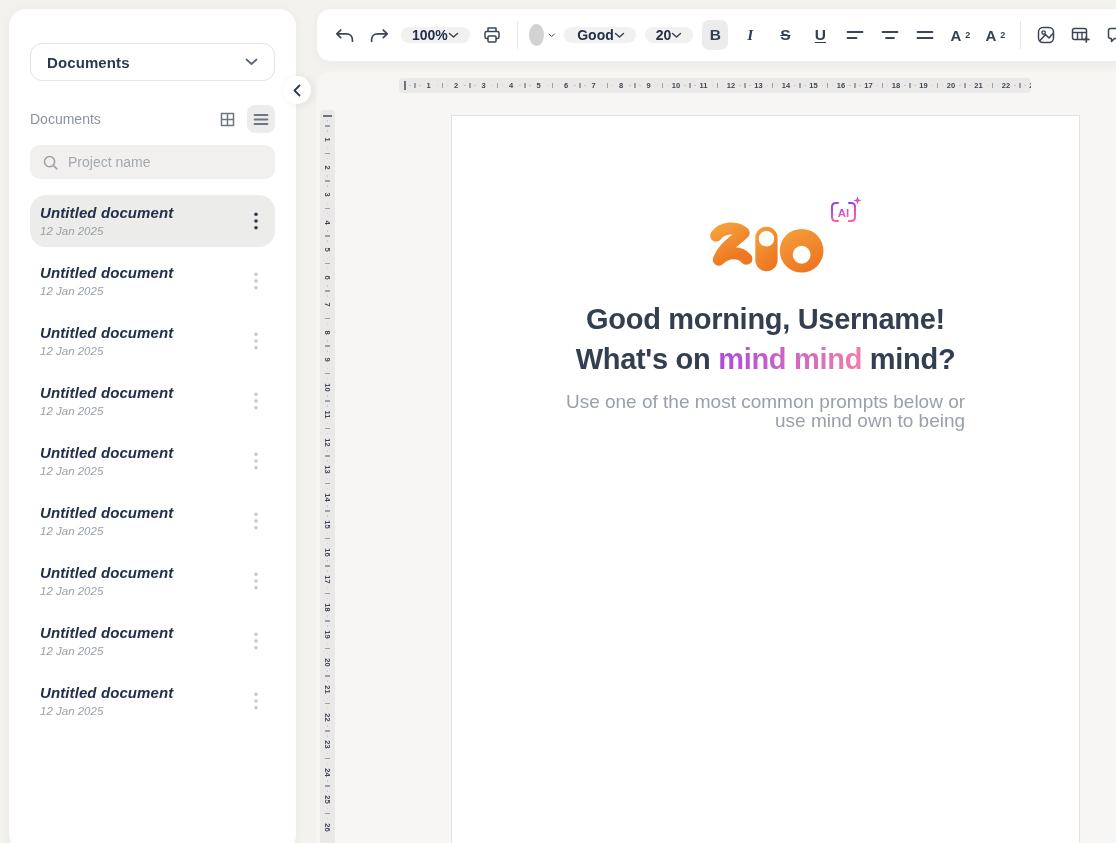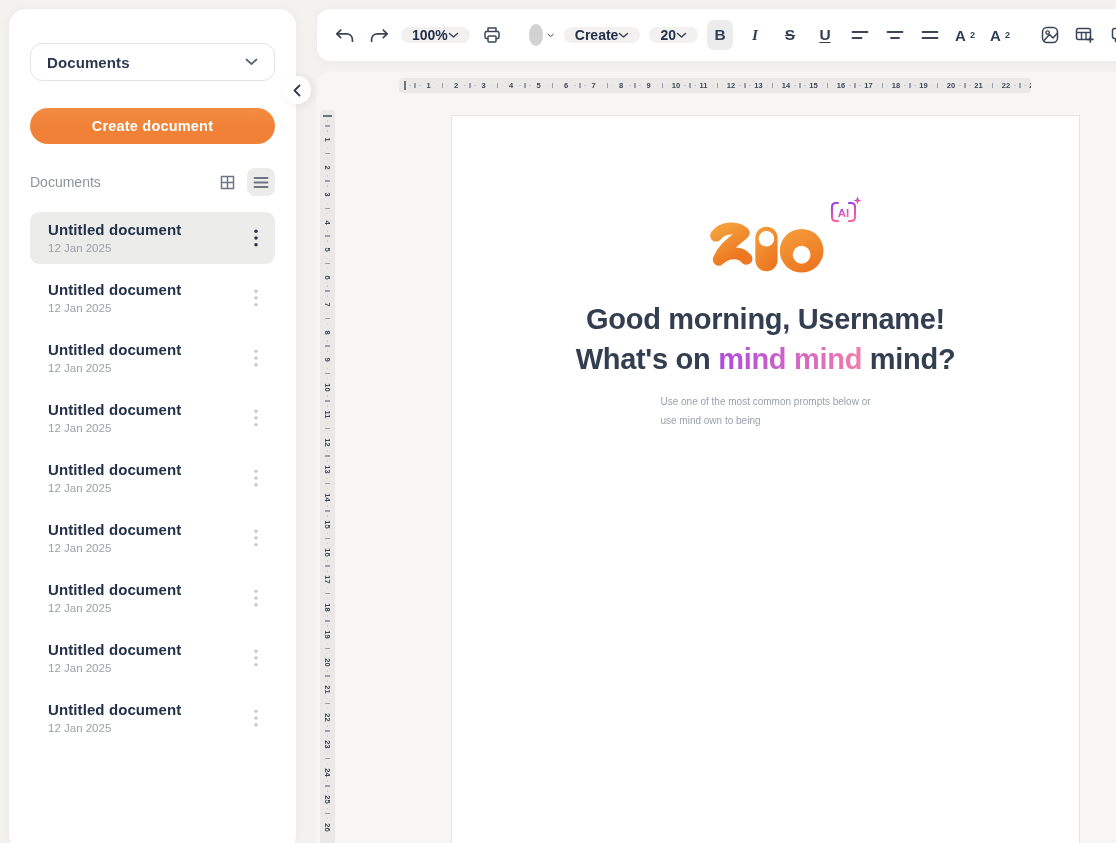--- a/index.html
+++ b/index.html
@@ -42,22 +42,22 @@
     margin-top:12px; height:34px; background:#f1f0ee; border-radius:10px;
     display:flex; align-items:center; gap:9px; padding:0 12px;
   }
   .search-box input {
     border:none; outline:none; background:transparent; flex:1;
     font-family:"Liberation Sans",sans-serif; font-size:14px; color:#44506a;
   }
   .search-box input::placeholder { color:#a4a8b0; }
   .doc-list { margin-top:16px; }
   .doc-item {
-    border-radius:9px; padding:9px 13px 10px 18px; margin-bottom:8px;
-    display:flex; align-items:center; justify-content:space-between; cursor:pointer;
+    border-radius:16px; padding:9px 13px 10px 10px; margin-bottom:8px;
+    display:flex; align-items:center; justify-content:space-between; cursor:pointer;font-style:italic;
   }
   .doc-item.selected { background:#ececea; }
   .doc-item .doc-title { font-size:15px; font-weight:700; color:#22304a; letter-spacing:0.1px; }
   .doc-item .doc-date { font-size:11.5px; color:#9aa0a8; margin-top:4px; }
   .kebab { color:#c6c9ce; padding:2px 4px; cursor:pointer; }
   .doc-item.selected .kebab { color:#2c3a4e; }
 
   .collapse-tab {
     position:absolute; left:283px; top:76px; width:28px; height:28px;
     background:#fff; border-radius:50%;
@@ -130,55 +130,63 @@
   .greeting {
     margin-top:26px; text-align:center;
     font-size:29px; line-height:40px; font-weight:700;
     color:var(--heading,#333f50); letter-spacing:-0.3px;
   }
   .greeting .hl {
     background:linear-gradient(90deg, var(--highlight-start,#ad4be0) 0%, var(--highlight-end,#f27daa) 100%);
     -webkit-background-clip:text; background-clip:text; color:transparent;
   }
   .subtitle {
-    margin-top:13px; text-align:left; font-size:10px; line-height:19px;
+    margin-top:13px; text-align:right; font-size:19px; line-height:19px;
     font-weight:500; color:#99a0ab;
   }
 </style>
 </head>
 <body>
 
 <aside class="sidebar">
   <div class="workspace-select">
     <span class="label">Documents</span>
     <span>
       <svg width="13" height="8" viewBox="0 0 13 8">
           <path d="M1.5 1.5 L6.5 6 L11.5 1.5" fill="none" stroke="#5b6472" stroke-width="1.7" stroke-linecap="round" stroke-linejoin="round"></path>
         </svg>
     </span>
   </div>
 
-  <button class="create-btn">Create document</button>
 
   <div class="section-row">
     <span class="section-label">Documents</span>
     <span class="view-toggles">
       <span class="view-btn">
         <svg width="17" height="17" viewBox="0 0 17 17">
             <path d="M2.5 2.5 H14.5 V14.5 H2.5 Z M8.5 2.5 V14.5 M2.5 8.5 H14.5" fill="none" stroke="#6e7683" stroke-width="1.5" stroke-linejoin="round"></path>
           </svg>
       </span>
       <span class="view-btn active">
         <svg width="16" height="13" viewBox="0 0 16 13">
             <path d="M1.5 2 H14.5 M1.5 6.5 H14.5 M1.5 11 H14.5" fill="none" stroke="#6e7683" stroke-width="1.8" stroke-linecap="round"></path>
           </svg>
       </span>
     </span>
   </div>
 
+  <div class="search-box">
+    <span>
+      <svg width="17" height="17" viewBox="0 0 18 18">
+          <circle cx="8" cy="8" r="5.4" fill="none" stroke="#9aa0a8" stroke-width="1.6"></circle>
+          <line x1="12.3" y1="12.3" x2="15.8" y2="15.8" stroke="#9aa0a8" stroke-width="1.6" stroke-linecap="round"></line>
+        </svg>
+    </span>
+    <input type="text" placeholder="Project name" style="">
+  </div>
 
   <div class="doc-list">
       <div class="doc-item selected">
     <div>
       <div class="doc-title">Untitled document</div>
       <div class="doc-date">12 Jan 2025</div>
     </div>
     <span class="kebab">
       <svg width="4" height="18" viewBox="0 0 4 18">
         <circle cx="2" cy="2.2" r="1.8" fill="currentColor"></circle>
@@ -330,21 +338,21 @@
   <div class="tb-divider"></div>
 
   <button class="tb-btn">
     <span class="color-dot"></span>
     <svg width="11" height="7" viewBox="0 0 11 7">
         <path d="M1.5 1.5 L5.5 5 L9.5 1.5" fill="none" stroke="#3a4557" stroke-width="1.5" stroke-linecap="round" stroke-linejoin="round"></path>
       </svg>
   </button>
 
   <div class="pill" style="width:100px">
-    <span class="pill-label">Create</span>
+    <span class="pill-label">Good</span>
     <svg width="11" height="7" viewBox="0 0 11 7">
         <path d="M1.5 1.5 L5.5 5 L9.5 1.5" fill="none" stroke="#3a4557" stroke-width="1.5" stroke-linecap="round" stroke-linejoin="round"></path>
       </svg>
   </div>
 
   <div class="pill" style="width:62px">
     <span class="pill-label">20</span>
     <svg width="11" height="7" viewBox="0 0 11 7">
         <path d="M1.5 1.5 L5.5 5 L9.5 1.5" fill="none" stroke="#3a4557" stroke-width="1.5" stroke-linecap="round" stroke-linejoin="round"></path>
       </svg>

